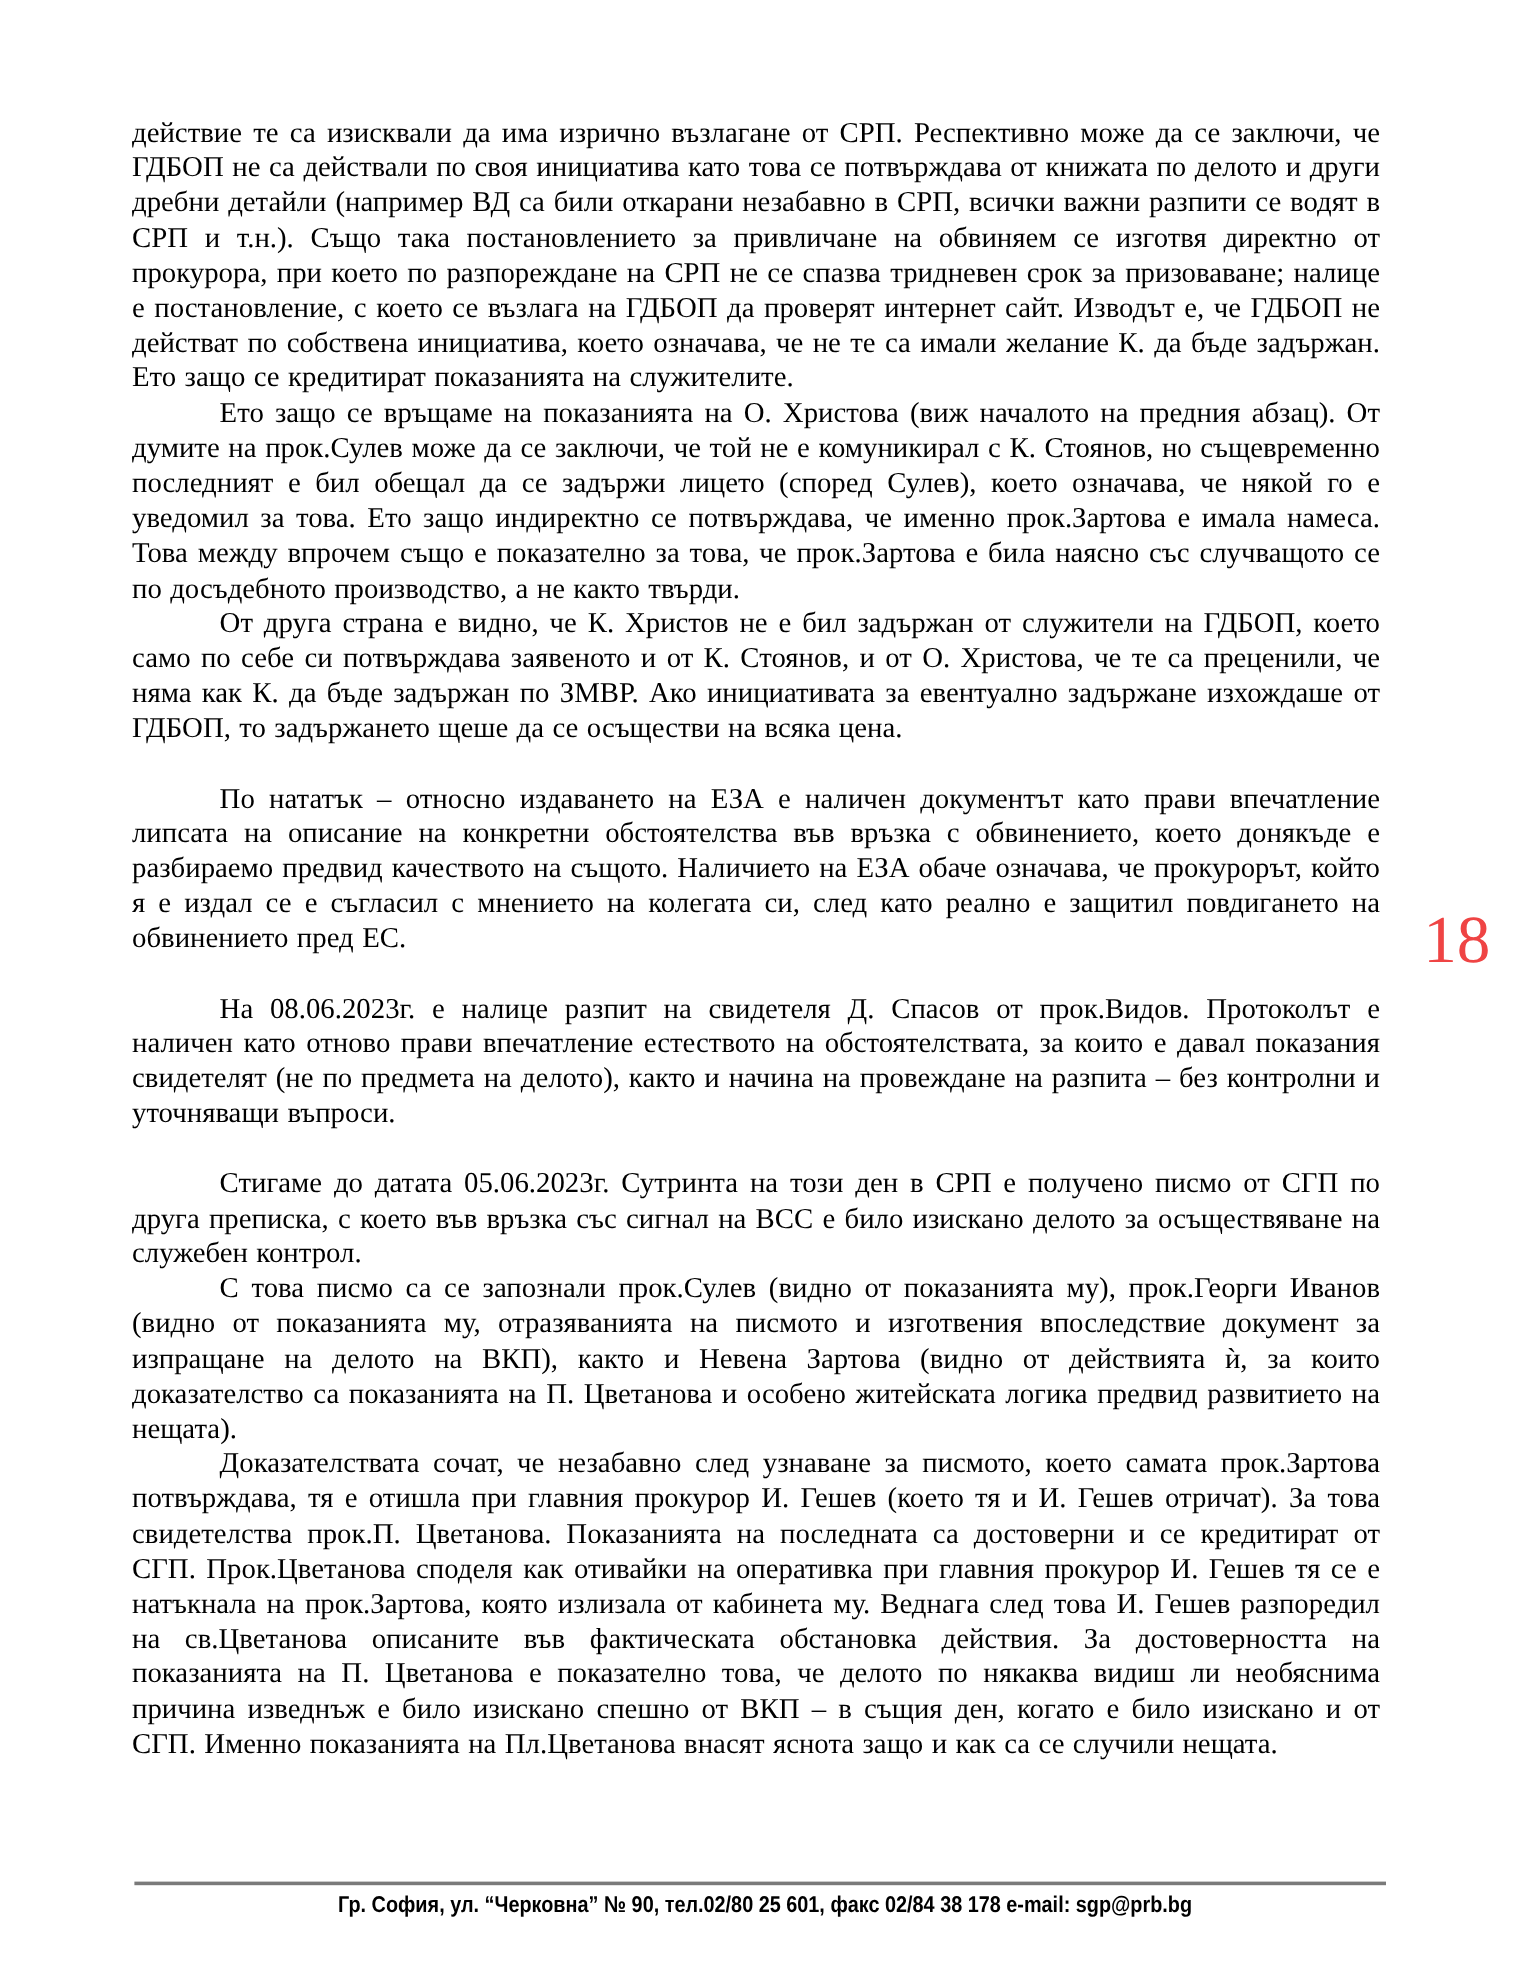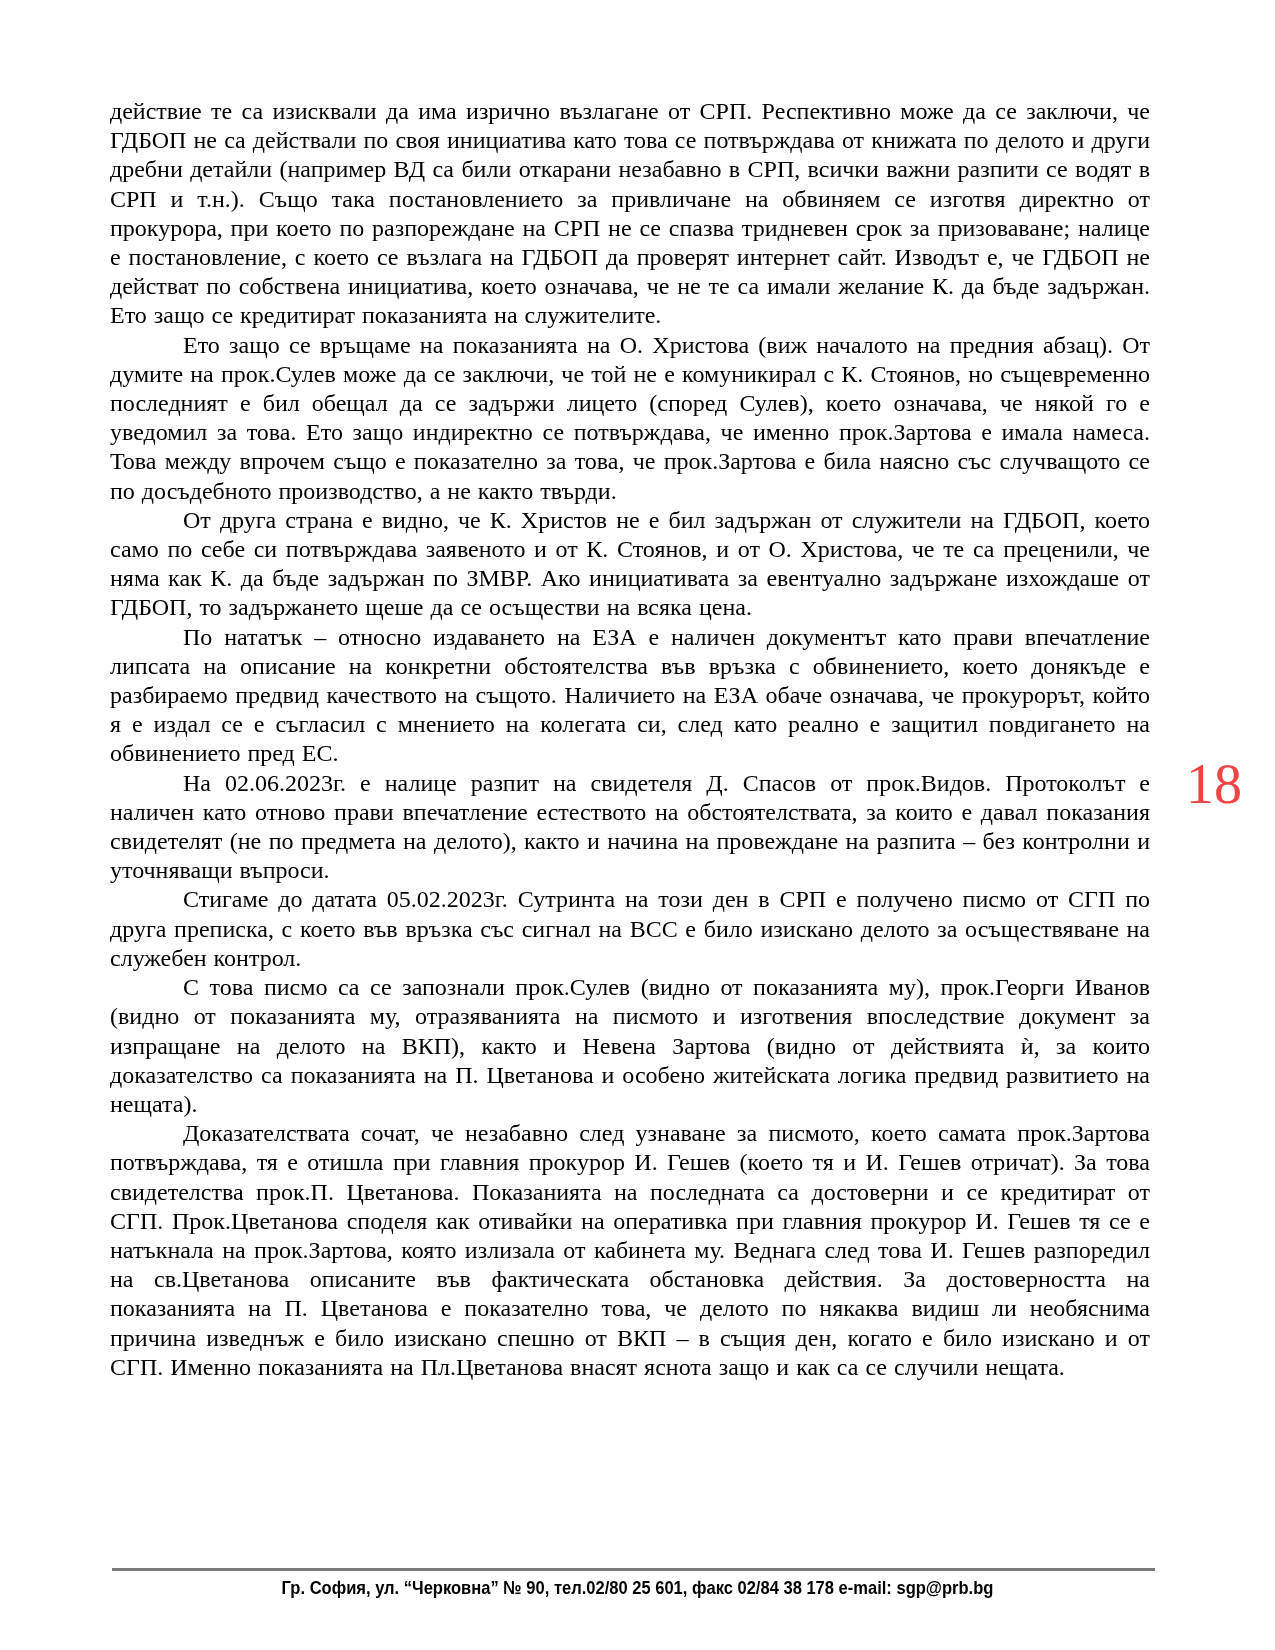--- a/index.html
+++ b/index.html
@@ -29,20 +29,21 @@
   .body-text p {
     margin: 0;
     padding: 0;
     text-indent: 73px;
     word-spacing: 1px;
   }
   .body-text p.no-indent {
     text-indent: 0;
   }
   .body-text p.gap {
+    margin-top: 29px;
   }
   .page-number {
     position: absolute;
     left: 1186px;
     top: 756px;
     font-family: "Liberation Serif", serif;
     font-size: 56px;
     line-height: 1;
     color: #ef4444;
   }
@@ -73,22 +74,22 @@
 </head>
 <body>
 
 <div class="page">
 
   <div class="body-text">
     <p class="para no-indent">действие те са изисквали да има изрично възлагане от СРП. Респективно може да се заключи, че ГДБОП не са действали по своя инициатива като това се потвърждава от книжата по делото и други дребни детайли (например ВД са били откарани незабавно в СРП, всички важни разпити се водят в СРП и т.н.). Също така постановлението за привличане на обвиняем се изготвя директно от прокурора, при което по разпореждане на СРП не се спазва тридневен срок за призоваване; налице е постановление, с което се възлага на ГДБОП да проверят интернет сайт. Изводът е, че ГДБОП не действат по собствена инициатива, което означава, че не те са имали желание К. да бъде задържан. Ето защо се кредитират показанията на служителите.</p>
     <p class="para">Ето защо се връщаме на показанията на О. Христова (виж началото на предния абзац). От думите на прок.Сулев може да се заключи, че той не е комуникирал с К. Стоянов, но същевременно последният е бил обещал да се задържи лицето (според Сулев), което означава, че някой го е уведомил за това. Ето защо индиректно се потвърждава, че именно прок.Зартова е имала намеса. Това между впрочем също е показателно за това, че прок.Зартова е била наясно със случващото се по досъдебното производство, а не както твърди.</p>
     <p class="para">От друга страна е видно, че К. Христов не е бил задържан от служители на ГДБОП, което само по себе си потвърждава заявеното и от К. Стоянов, и от О. Христова, че те са преценили, че няма как К. да бъде задържан по ЗМВР. Ако инициативата за евентуално задържане изхождаше от ГДБОП, то задържането щеше да се осъществи на всяка цена.</p>
     <p class="para gap">По нататък – относно издаването на ЕЗА е наличен документът като прави впечатление липсата на описание на конкретни обстоятелства във връзка с обвинението, което донякъде е разбираемо предвид качеството на същото. Наличието на ЕЗА обаче означава, че прокурорът, който я е издал се е съгласил с мнението на колегата си, след като реално е защитил повдигането на обвинението пред ЕС.</p>
-    <p class="para gap">На 02.06.2023г. е налице разпит на свидетеля Д. Спасов от прок.Видов. Протоколът е наличен като отново прави впечатление естеството на обстоятелствата, за които е давал показания свидетелят (не по предмета на делото), както и начина на провеждане на разпита – без контролни и уточняващи въпроси.</p>
-    <p class="para gap">Стигаме до датата 05.02.2023г. Сутринта на този ден в СРП е получено писмо от СГП по друга преписка, с което във връзка със сигнал на ВСС е било изискано делото за осъществяване на служебен контрол.</p>
+    <p class="para gap">На 08.06.2023г. е налице разпит на свидетеля Д. Спасов от прок.Видов. Протоколът е наличен като отново прави впечатление естеството на обстоятелствата, за които е давал показания свидетелят (не по предмета на делото), както и начина на провеждане на разпита – без контролни и уточняващи въпроси.</p>
+    <p class="para gap">Стигаме до датата 05.06.2023г. Сутринта на този ден в СРП е получено писмо от СГП по друга преписка, с което във връзка със сигнал на ВСС е било изискано делото за осъществяване на служебен контрол.</p>
     <p class="para">С това писмо са се запознали прок.Сулев (видно от показанията му), прок.Георги Иванов (видно от показанията му, отразяванията на писмото и изготвения впоследствие документ за изпращане на делото на ВКП), както и Невена Зартова (видно от действията ѝ, за които доказателство са показанията на П. Цветанова и особено житейската логика предвид развитието на нещата).</p>
     <p class="para">Доказателствата сочат, че незабавно след узнаване за писмото, което самата прок.Зартова потвърждава, тя е отишла при главния прокурор И. Гешев (което тя и И. Гешев отричат). За това свидетелства прок.П. Цветанова. Показанията на последната са достоверни и се кредитират от СГП. Прок.Цветанова споделя как отивайки на оперативка при главния прокурор И. Гешев тя се е натъкнала на прок.Зартова, която излизала от кабинета му. Веднага след това И. Гешев разпоредил на св.Цветанова описаните във фактическата обстановка действия. За достоверността на показанията на П. Цветанова е показателно това, че делото по някаква видиш ли необяснима причина изведнъж е било изискано спешно от ВКП – в същия ден, когато е било изискано и от СГП. Именно показанията на Пл.Цветанова внасят яснота защо и как са се случили нещата.</p>
   </div>
 
   <div class="page-number">18</div>
 
   <div class="footer-rule" style="background: rgb(122, 122, 122);"></div>
 
   <div class="footer-text">Гр. София, ул. “Черковна” № 90, тел.02/80 25 601, факс 02/84 38 178 e-mail: sgp@prb.bg</div>
 

